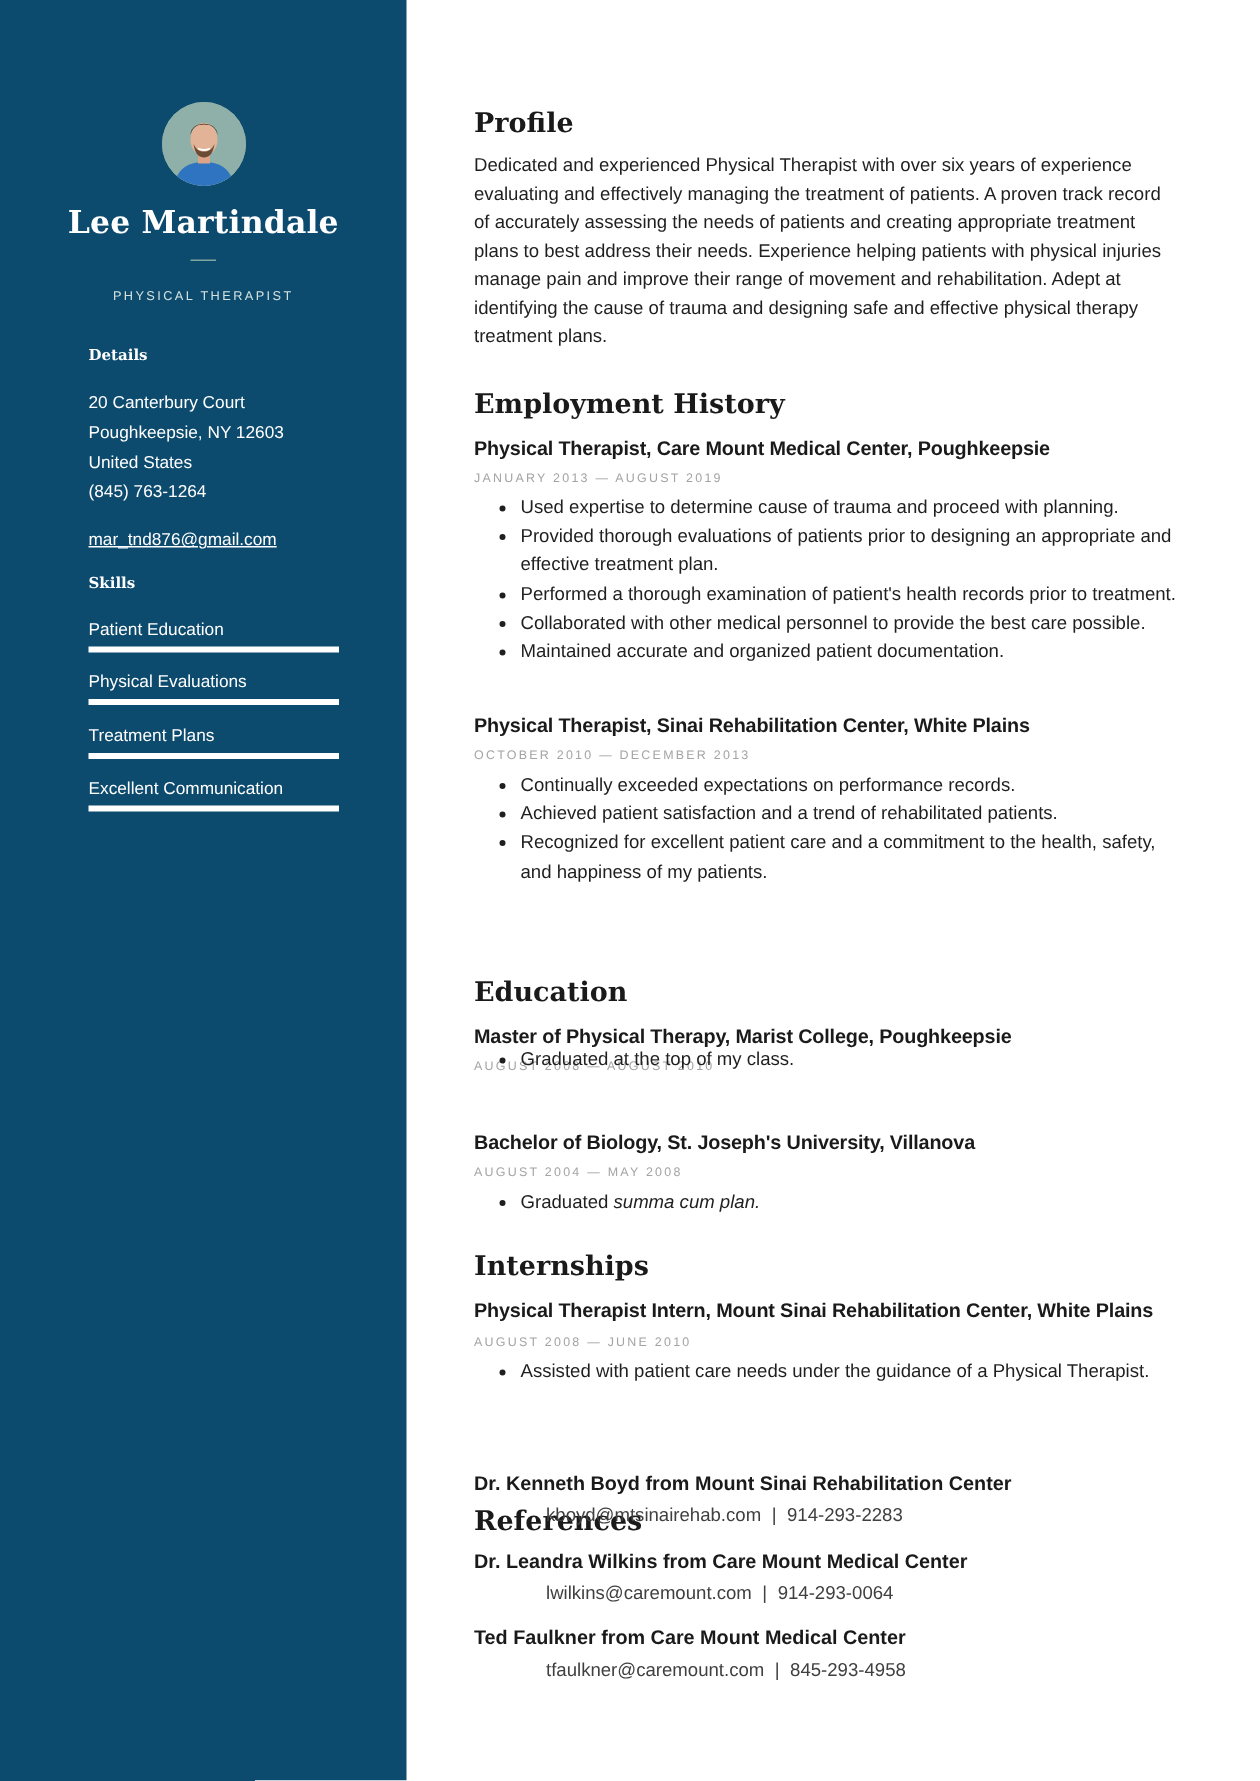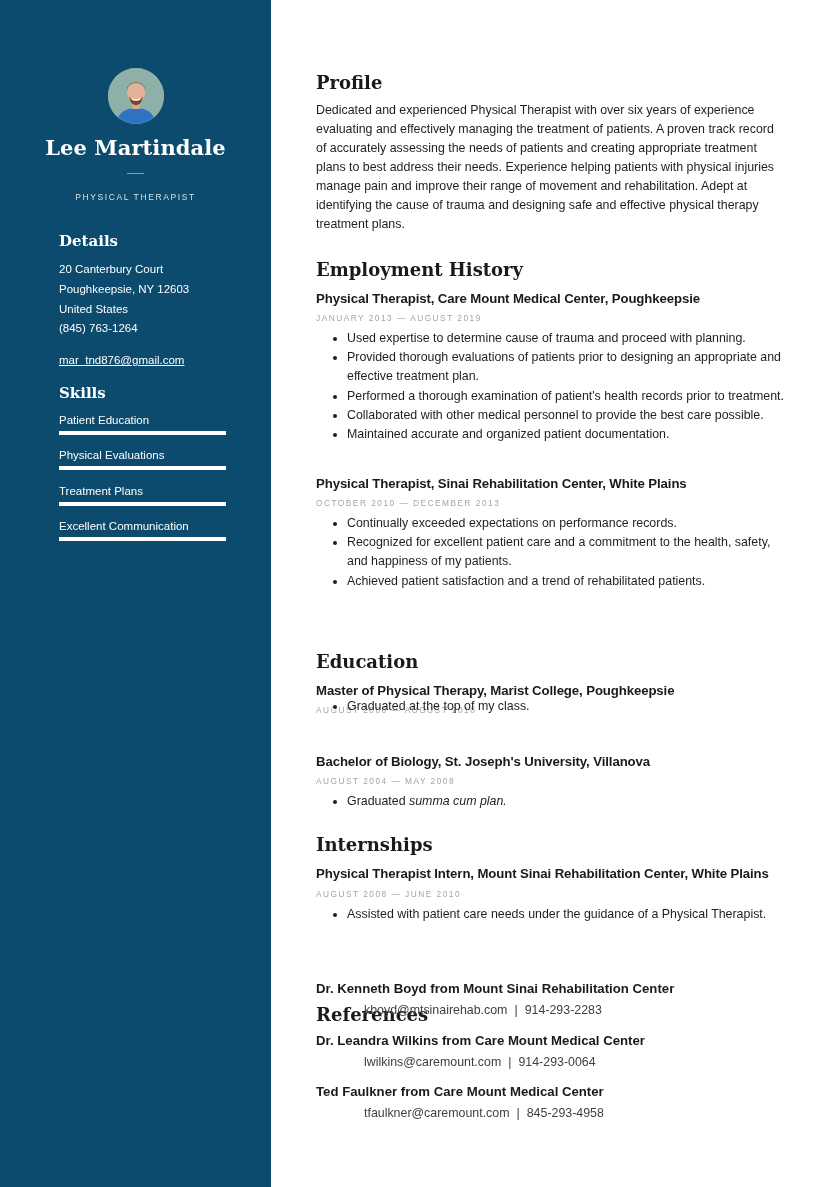--- a/index.html
+++ b/index.html
@@ -24,21 +24,21 @@
       position: absolute; left: 127px; top: 173px; width: 17px; height: 1px;
       background: #7fa79d;
     }
     .job-title {
       position: absolute; left: 0; top: 192px; width: 271px; text-align: center;
       font-size: 8.5px; letter-spacing: 1.6px; color: #d5e3df;
     }
     .side-heading {
       position: absolute; left: 59px;
       font-family: "DejaVu Serif", "Liberation Serif", serif; font-weight: bold;
-      font-size: 15px; color: #ffffff;
+      font-size: 10px; color: #ffffff;
     }
     .details-list { position: absolute; left: 59px; top: 260px; }
     .details-list .line {
       font-size: 11.5px; line-height: 19.8px; color: #ffffff; white-space: nowrap;
     }
     .details-list .email { text-decoration: underline; margin-top: 12px; }
     .skills { position: absolute; left: 59px; top: 412px; width: 167px; }
     .skill { height: 35.3px; position: relative; }
     .skill-label { font-size: 11.5px; color: #ffffff; line-height: 16px; display: block; }
     .skill-bar {
@@ -139,22 +139,22 @@
   <li>Provided thorough evaluations of patients prior to designing an appropriate and effective treatment plan.</li>
   <li>Performed a thorough examination of patient's health records prior to treatment.</li>
   <li>Collaborated with other medical personnel to provide the best care possible.</li>
   <li>Maintained accurate and organized patient documentation.</li>
 </ul>
 
 <div class="entry-title" style="top:476px;">Physical Therapist, Sinai Rehabilitation Center, White Plains</div>
 <div class="entry-date" style="top:498px;">OCTOBER 2010 — DECEMBER 2013</div>
 <ul class="bullets" style="top:514px;">
   <li>Continually exceeded expectations on performance records.</li>
+  <li>Achieved patient satisfaction and a trend of rehabilitated patients.</li>
   <li>Recognized for excellent patient care and a commitment to the health, safety, and happiness of my patients.</li>
-  <li>Achieved patient satisfaction and a trend of rehabilitated patients.</li>
 </ul>
 
 <div class="section-title" style="top:651px;">Education</div>
 
 <div class="entry-title" style="top:683px;">Master of Physical Therapy, Marist College, Poughkeepsie</div>
 <div class="entry-date" style="top:705px;">AUGUST 2008 — AUGUST 2010</div>
 <ul class="bullets" style="top:697px;">
   <li>Graduated at the top of my class.</li>
 </ul>
 

